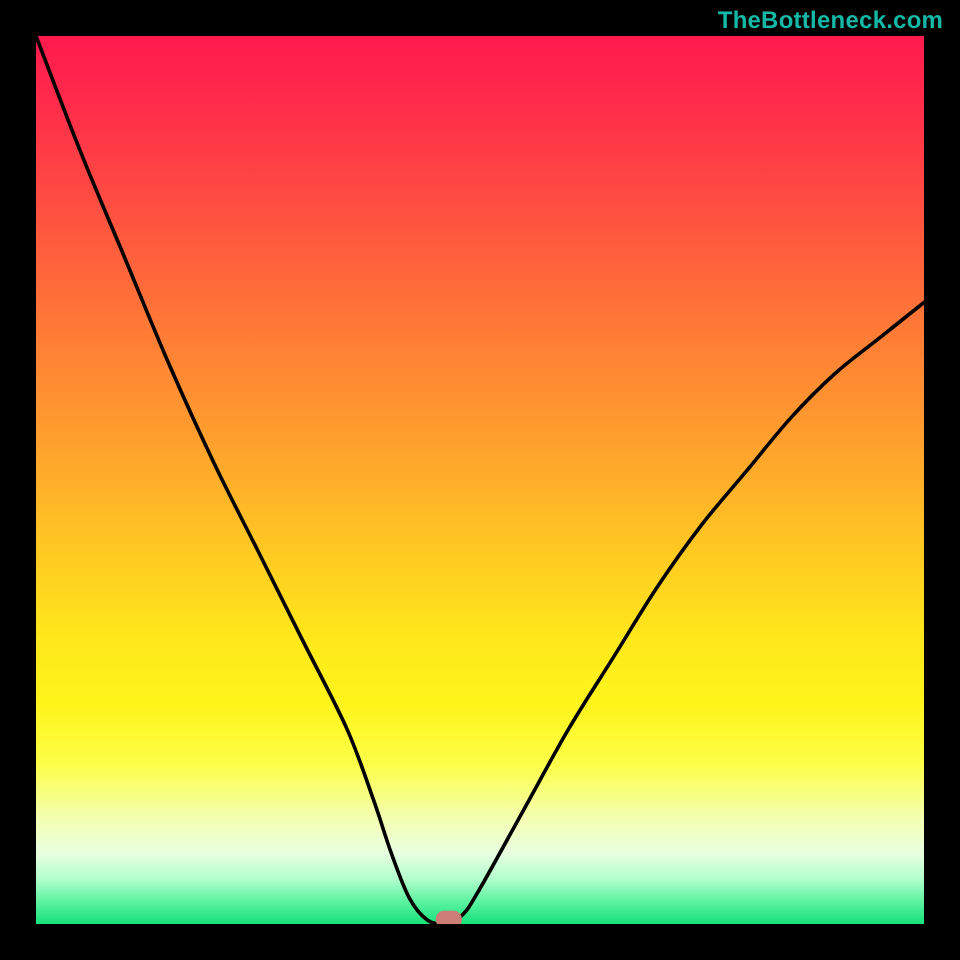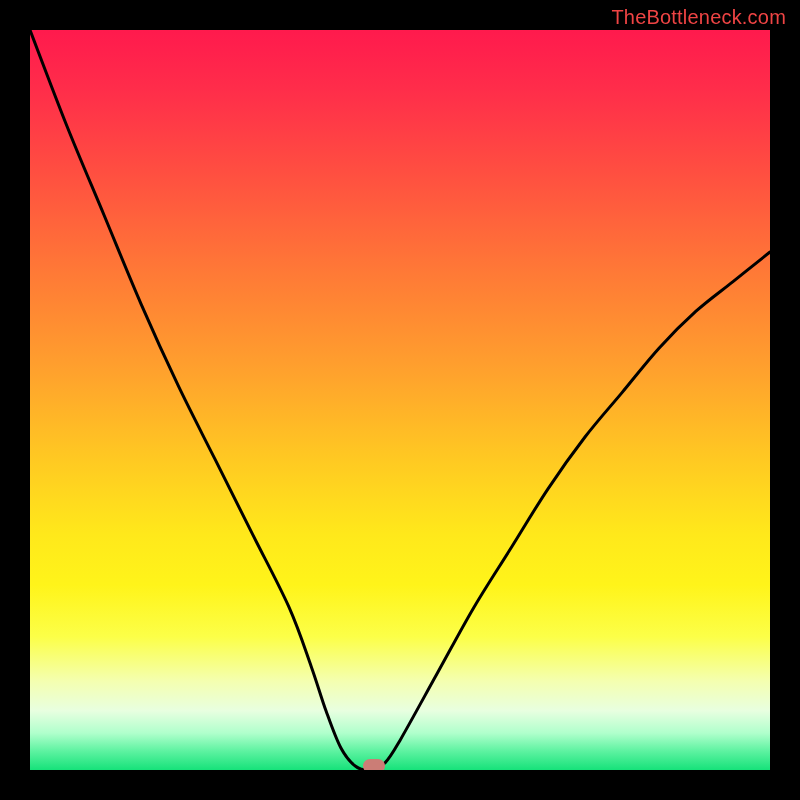--- a/index.html
+++ b/index.html
@@ -14,23 +14,23 @@
   .frame {
     position: relative;
     width: 800px;
     height: 800px;
     background: #000;
   }
   .watermark {
     position: absolute;
     top: 6px;
     right: 14px;
-    color: #ef4444;
+    color: #14b8a6;
     font-size: 20px;
-    font-weight: 400;
+    font-weight: 700;
     letter-spacing: 0.2px;
     z-index: 5;
   }
   .plot-area {
     position: absolute;
     left: 30px;
     top: 30px;
     width: 740px;
     height: 740px;
     overflow: hidden;

